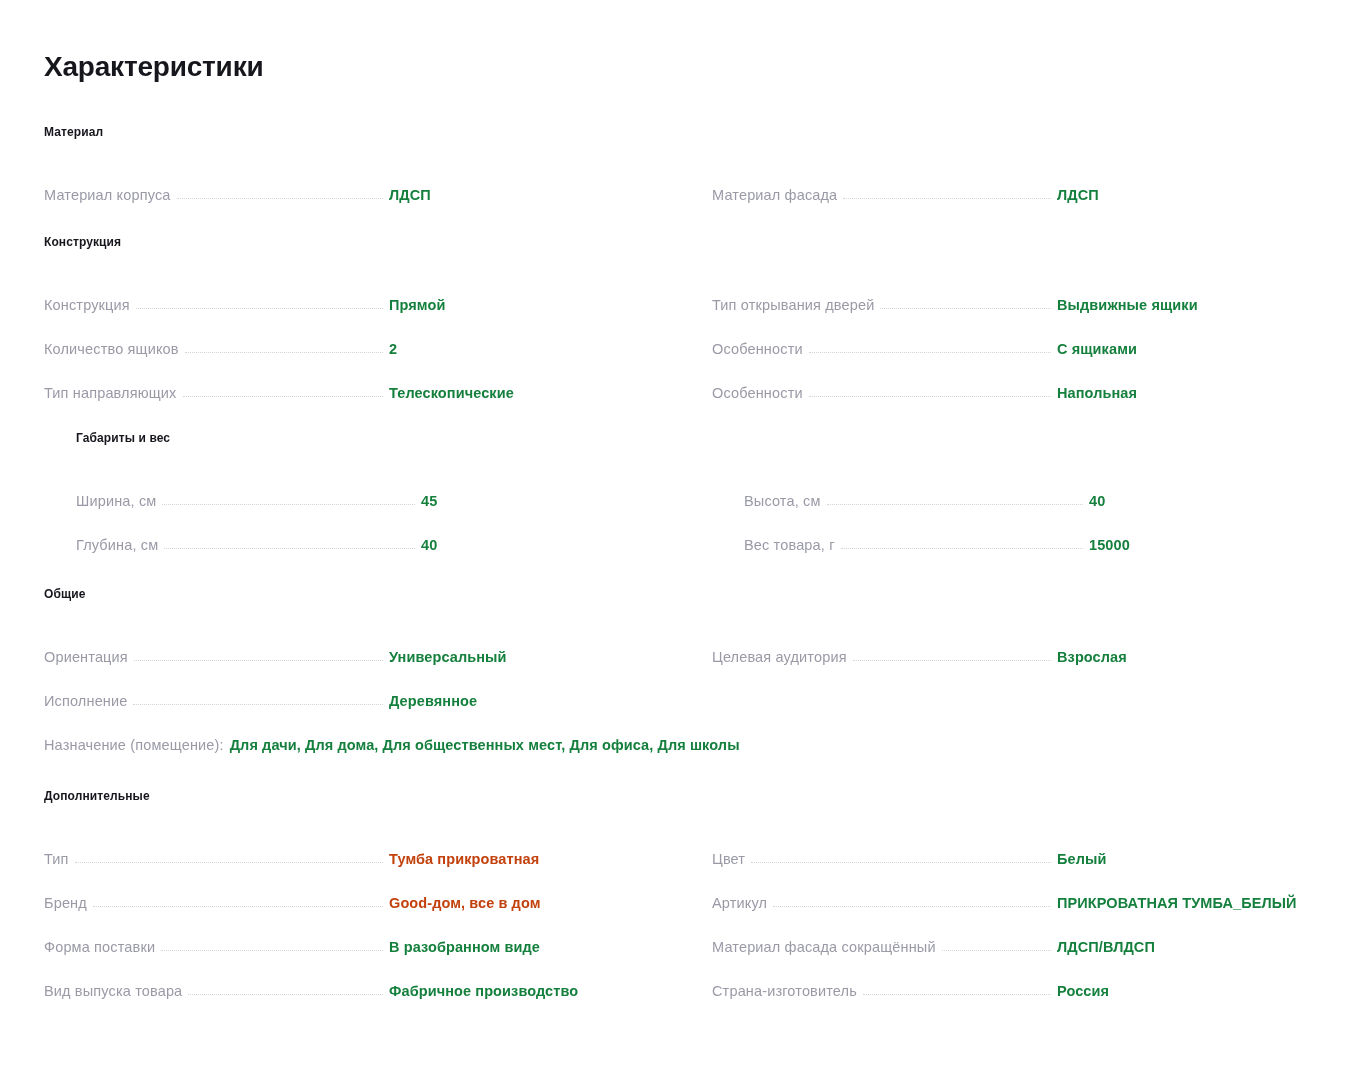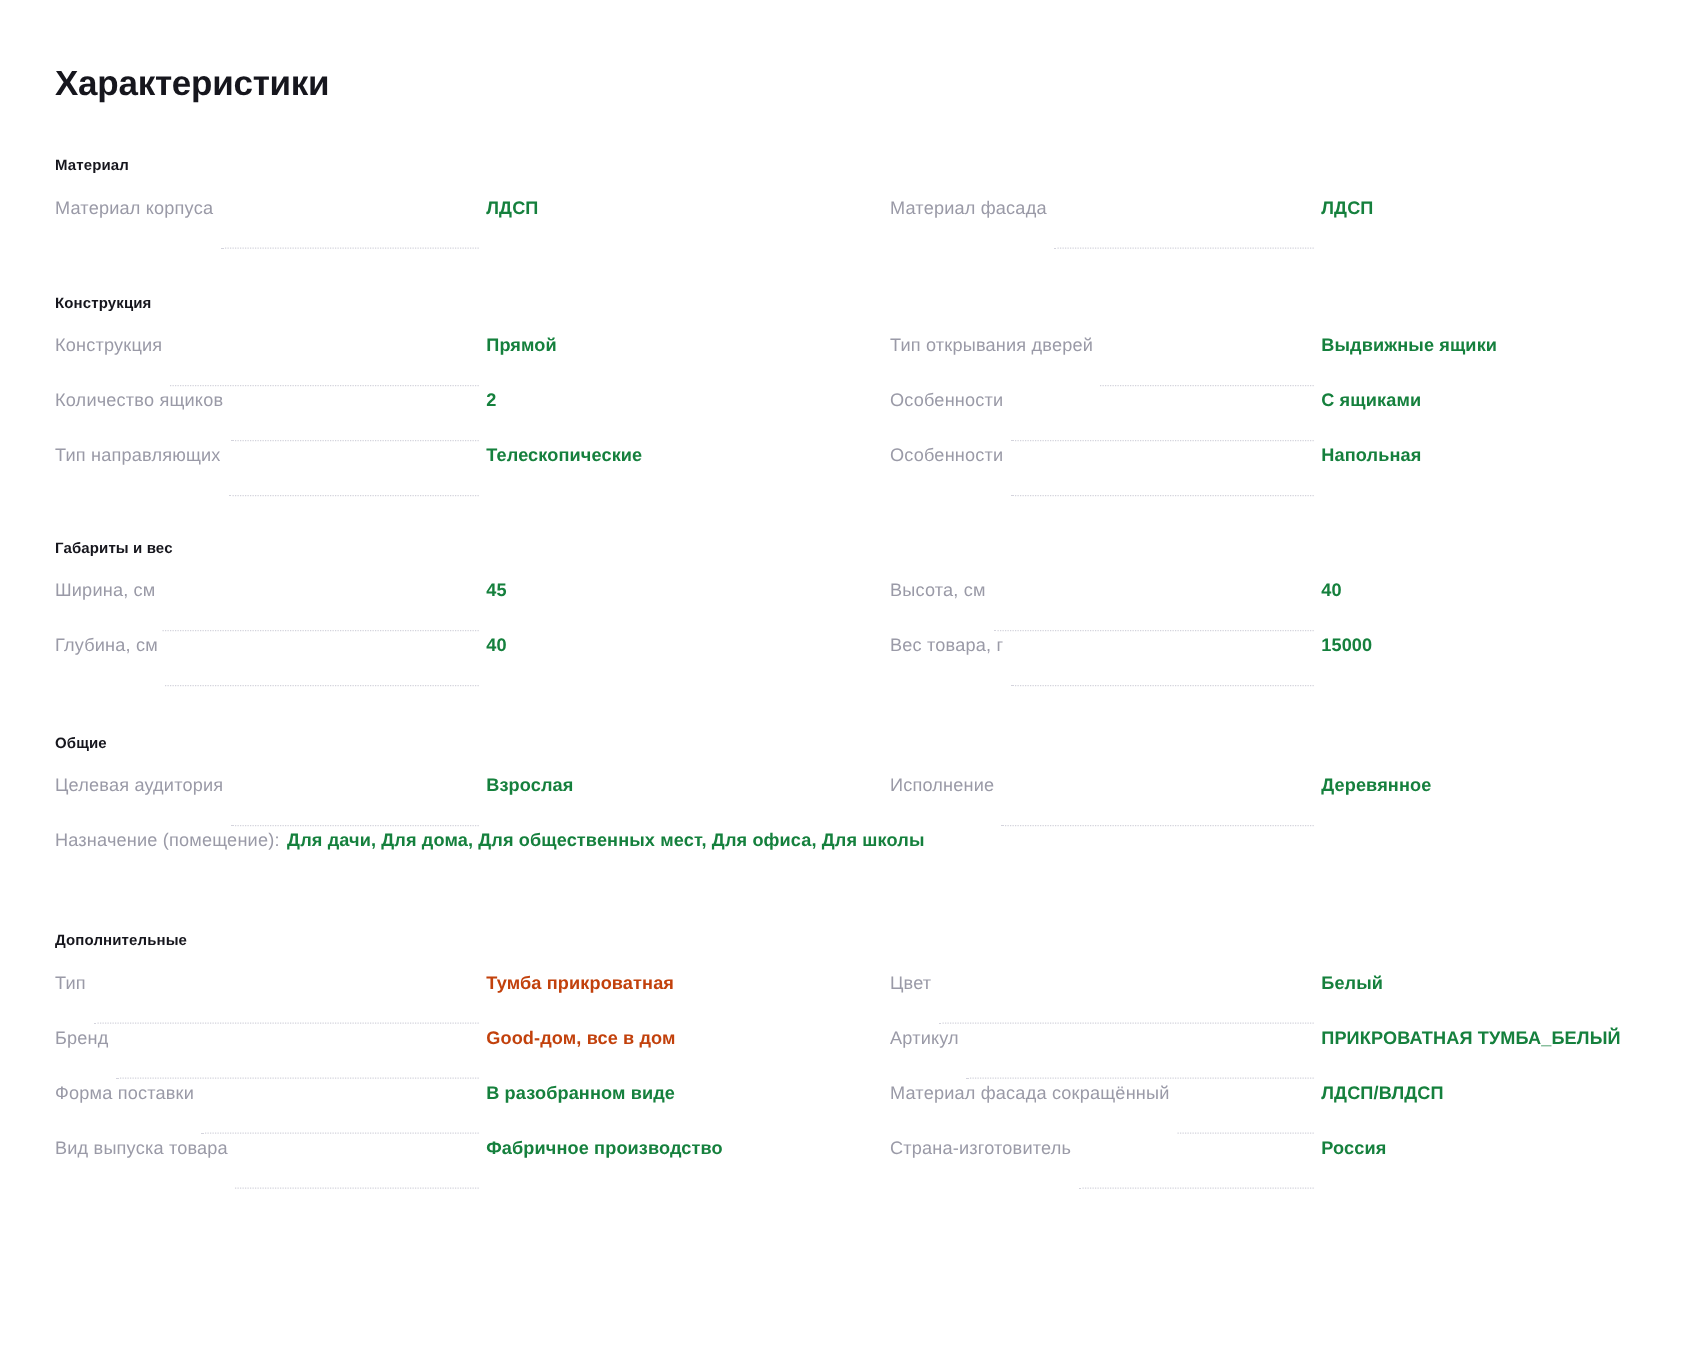--- a/index.html
+++ b/index.html
@@ -49,21 +49,21 @@
   
   .rows {
     display: grid;
     grid-template-columns: 668px 668px;
     column-gap: 0px;
     row-gap: 0px;
   }
 
   .spec-row {
     display: flex;
-    align-items: flex-start;
+    align-items: flex-end;
     height: 44px;
     box-sizing: border-box;
     padding-right: 40px;
     font-size: 14.5px;
     white-space: nowrap;
   }
 
   .spec-row.full {
     grid-column: 1 / -1;
     padding-right: 0;
@@ -109,21 +109,21 @@
   .spec-row:not(.full) .valwrap {
     flex: 0 0 283px;
     display: block;
   }
 
   .spec-row.full .spec-label {
     margin-right: 6px;
   }
 
   .sec-material   { margin-bottom: 32px; }
-  .sec-dimensions { margin-bottom: 34px; }
+  .sec-dimensions { margin-bottom: 34px; margin-left: 32px; }
   .sec-general    { margin-bottom: 36px; }
   .sec-extra      { margin-bottom: 0; }
 </style>
 </head>
 <body>
 
 <div class="page">
 
   <h1 class="page-title">Характеристики</h1>
 
@@ -200,20 +200,25 @@
             <span class="spec-label">Вес товара, г</span>
             <span class="leader"></span>
             <span class="valwrap"><span class="spec-value">15000</span></span>
           </div>
         </div>
       </div>
       <div class="spec-section sec-general">
         <h2 class="section-title">Общие</h2>
         <div class="rows">
           <div class="spec-row">
+            <span class="spec-label">Ориентация</span>
+            <span class="leader"></span>
+            <span class="valwrap"><span class="spec-value">Универсальный</span></span>
+          </div>
+          <div class="spec-row">
             <span class="spec-label">Целевая аудитория</span>
             <span class="leader"></span>
             <span class="valwrap"><span class="spec-value">Взрослая</span></span>
           </div>
           <div class="spec-row">
             <span class="spec-label">Исполнение</span>
             <span class="leader"></span>
             <span class="valwrap"><span class="spec-value">Деревянное</span></span>
           </div>
           <div class="spec-row full">

